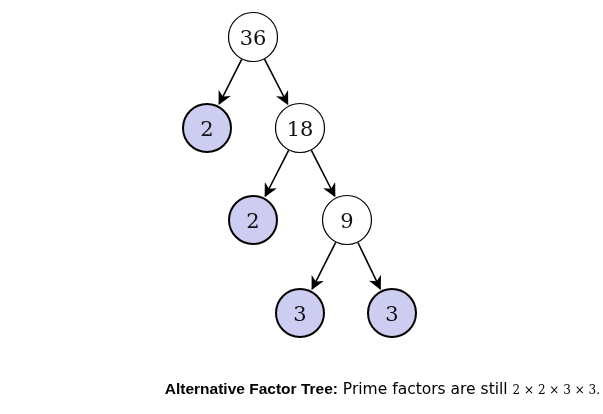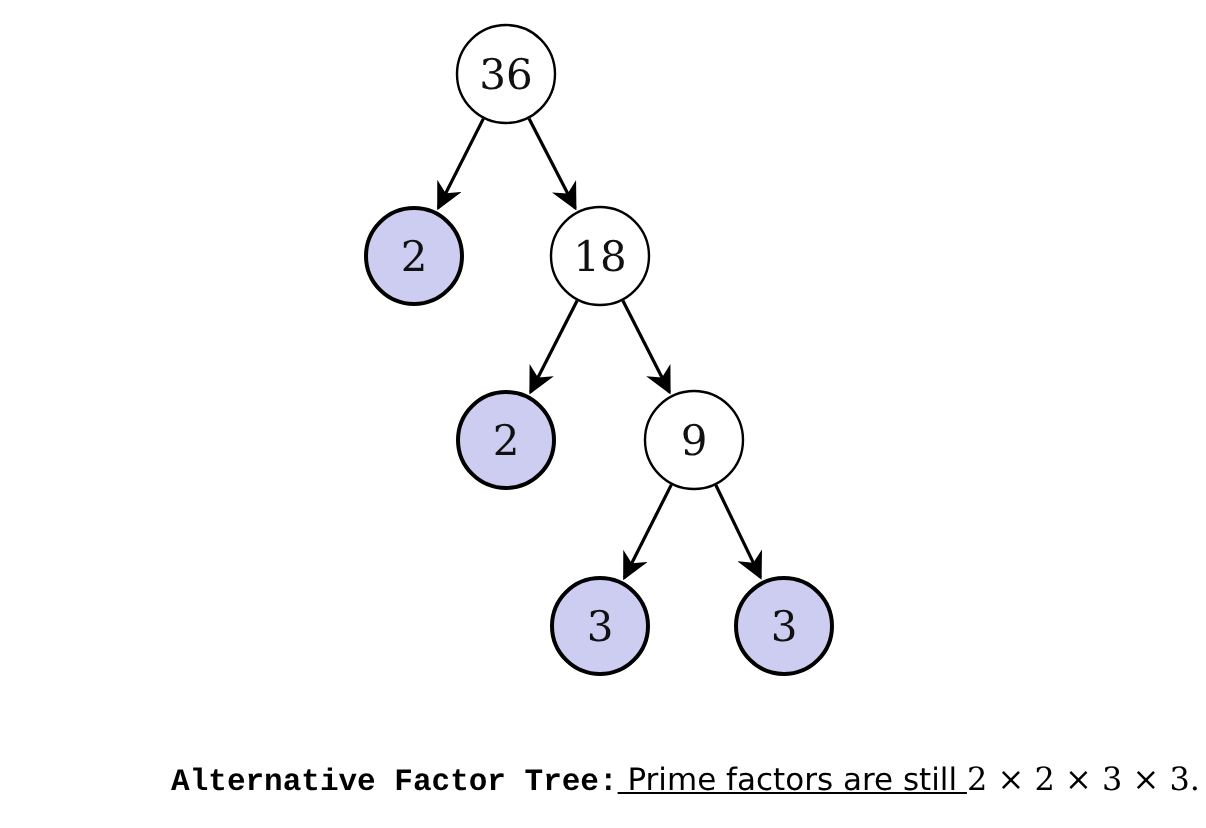--- a/index.html
+++ b/index.html
@@ -30,29 +30,28 @@
     position: absolute;
     left: 3px;
     top: 380px;
     width: 597px;
     font-size: 15.5px;
     color: #000000;
     white-space: nowrap;
   }
   .caption .heading {
     font-weight: bold;
-    font-family: Liberation Mono, monospace;
+    font-family: Liberation Sans, sans-serif;
   }
   .caption .body-text {
     font-family: "DejaVu Sans", sans-serif;
-    text-decoration: underline;
   }
   .caption .math {
     font-family: "DejaVu Serif", serif;
-    font-size: 16px;
+    font-size: 12px;
     margin-top: 28px;
   }
 </style>
 </head>
 <body>
 
 <div class="page">
 
   <svg class="diagram" width="603" height="375" viewBox="0 0 603 375">
     <defs>

